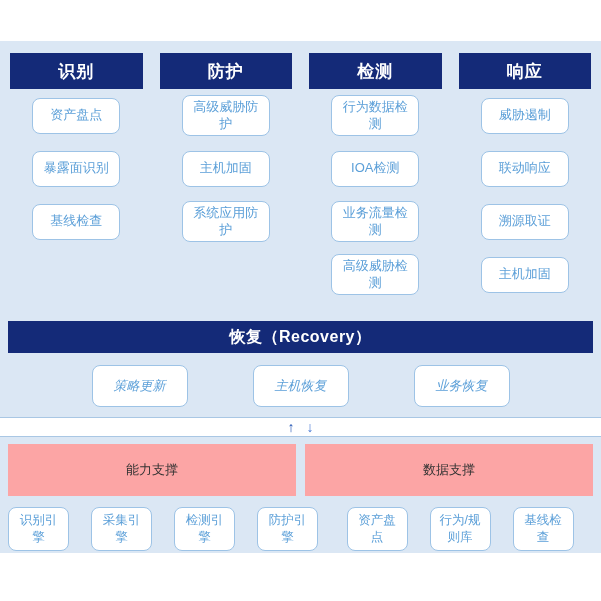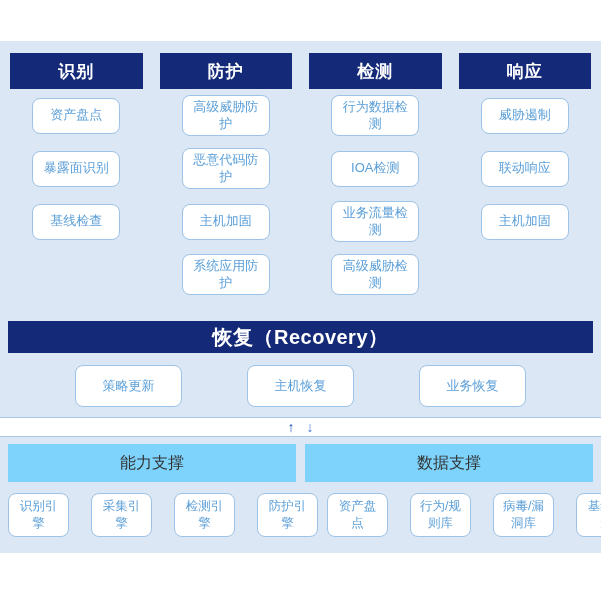--- a/index.html
+++ b/index.html
@@ -22,40 +22,40 @@
   .box {
     background: #ffffff; border: 1px solid #9dc3e6; border-radius: 8px;
     color: #5b9fd8; font-size: 13px; line-height: 1.3; text-align: center;
     display: flex; align-items: center; justify-content: center;
     padding: 3px 5px; min-height: 36px; width: 88px;
   }
 
   
   .recovery-bar {
     margin: 20px 8px 0 8px; height: 32px; background: #142a78;
-    color: #ffffff; font-size: 20px; font-weight: bold;
+    color: #ffffff; font-size: 16px; font-weight: bold;
     display: flex; align-items: center; justify-content: center; letter-spacing: 0.5px;
   }
   .recovery-row { margin-top: 12px; display: flex; justify-content: center; gap: 65px; }
-  .recovery-row .box { width: 107px; min-height: 42px; }
+  .recovery-row .box { width: 96px; min-height: 42px; font-style: italic; }
 
   
   .band {
     margin-top: 10px; height: 20px; width: 601px; background: #ffffff;
     border-top: 1px solid #a9c7e4; border-bottom: 1px solid #a9c7e4;
     display: flex; align-items: center; justify-content: center; gap: 12px;
   }
   .arrow { font-size: 14px; font-weight: bold; line-height: 1; }
   .arrow.up { color: #2456b4; }
   .arrow.down { color: #4a7bd4; }
 
   
   .support-headers { margin: 7px 8px 0 8px; display: flex; gap: 9px; }
   .support-header {
-    flex: 1; height: 38px; background: #7dd3fc; color: #333333; font-size: 16px;
+    flex: 1; height: 52px; background: #fca5a5; color: #333333; font-size: 13px;
     display: flex; align-items: center; justify-content: center;
   }
   .engine-row { margin: 11px 8px 0 8px; display: flex; gap: 9px; }
   .engine-group { flex: 1; display: flex; justify-content: center; gap: 22px; }
   .engine-box {
     background: #ffffff; border: 1px solid #9dc3e6; border-radius: 8px;
     color: #5b9fd8; font-size: 12.5px; line-height: 1.35; text-align: center;
     display: flex; align-items: center; justify-content: center;
     width: 61px; height: 44px; padding: 2px 6px;
   }
@@ -80,23 +80,20 @@
             <div class="box">基线检查</div>
           </div>
       </div>
 
       <div class="col">
         <div class="col-header">防护</div>
         <div class="slot">
             <div class="box">高级威胁防护</div>
           </div>
         <div class="slot">
-            <div class="box">恶意代码防护</div>
-          </div>
-        <div class="slot">
             <div class="box">主机加固</div>
           </div>
         <div class="slot">
             <div class="box">系统应用防护</div>
           </div>
       </div>
 
       <div class="col">
         <div class="col-header">检测</div>
         <div class="slot">
@@ -113,20 +110,23 @@
           </div>
       </div>
 
       <div class="col">
         <div class="col-header">响应</div>
         <div class="slot">
             <div class="box">威胁遏制</div>
           </div>
         <div class="slot">
             <div class="box">联动响应</div>
+          </div>
+        <div class="slot">
+            <div class="box">溯源取证</div>
           </div>
         <div class="slot">
             <div class="box">主机加固</div>
           </div>
       </div>
     </div>
 
     <div class="recovery-bar">恢复（Recovery）</div>
     <div class="recovery-row">
       <div class="box">策略更新</div>
@@ -147,19 +147,18 @@
     <div class="engine-row">
       <div class="engine-group">
         <div class="engine-box">识别引擎</div>
         <div class="engine-box">采集引擎</div>
         <div class="engine-box">检测引擎</div>
         <div class="engine-box">防护引擎</div>
       </div>
       <div class="engine-group">
         <div class="engine-box">资产盘点</div>
         <div class="engine-box">行为/规则库</div>
-        <div class="engine-box">病毒/漏洞库</div>
         <div class="engine-box">基线检查</div>
       </div>
     </div>
 
   </div>
 </div>
 
 </body></html>

